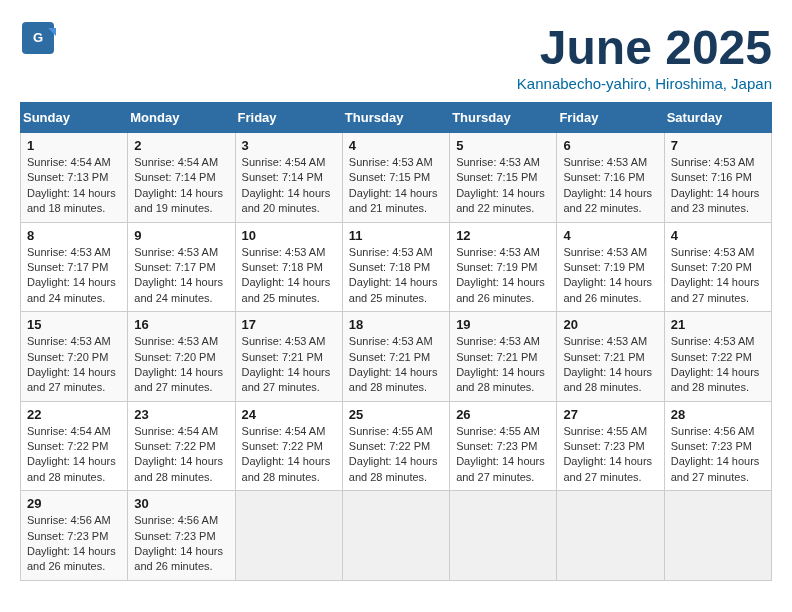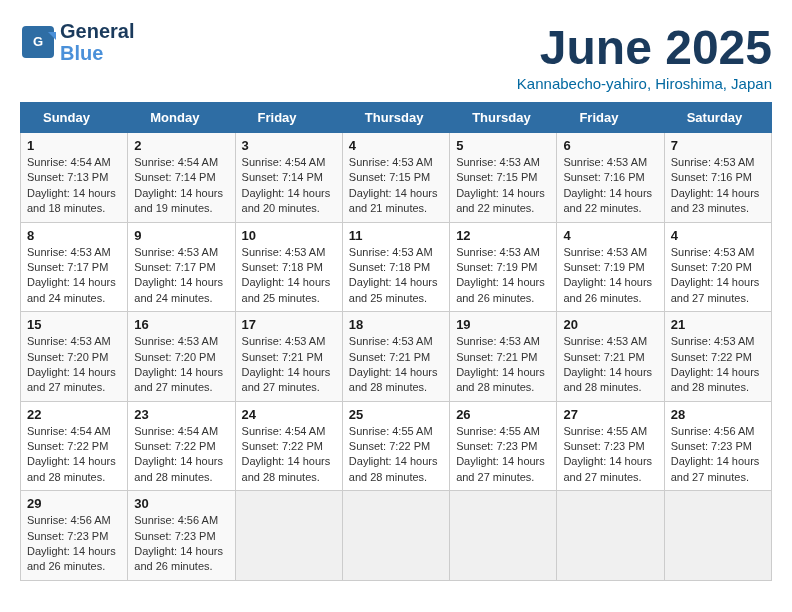--- a/index.html
+++ b/index.html
@@ -36,21 +36,21 @@
     table {
       width: 100%;
       border-collapse: collapse;
     }
     thead tr th {
       background-color: #2e6da4;
       color: #fff;
       font-size: 13px;
       font-weight: bold;
       text-align: left;
-      padding: 7px 22px;
+      padding: 7px 2px;
       border: 1px solid #2e6da4;
     }
     tbody tr td {
       vertical-align: top;
       padding: 5px 6px;
       border: 1px solid #ccc;
       font-size: 10px;
       color: #333;
       background: #fff;
       width: 14.28%;
@@ -82,24 +82,20 @@
 <body>
 
 <div class="header-area">
   <div class="logo">
     <div style="display:flex;align-items:center;gap:4px;">
       <svg width="36" height="36" viewBox="0 0 36 36">
         <rect x="2" y="2" width="32" height="32" rx="4" fill="#2e6da4"></rect>
         <text x="18" y="22" text-anchor="middle" fill="white" font-size="13" font-weight="bold" font-family="Arial">G</text>
         <polygon points="28,8 36,16 36,8" fill="#4a90d9"></polygon>
       </svg>
-      <div>
-        <div style="font-size:20px;font-weight:bold;color:#1a3a5c;line-height:1.1;">General</div>
-        <div style="font-size:20px;font-weight:bold;color:#4a90d9;line-height:1.1;">Blue</div>
-      </div>
     </div>
   </div>
   <div class="title-area">
     <div class="month-title">June 2025</div>
     <div class="location">Kannabecho-yahiro, Hiroshima, Japan</div>
   </div>
 </div>
 
 <table>
   <thead>

